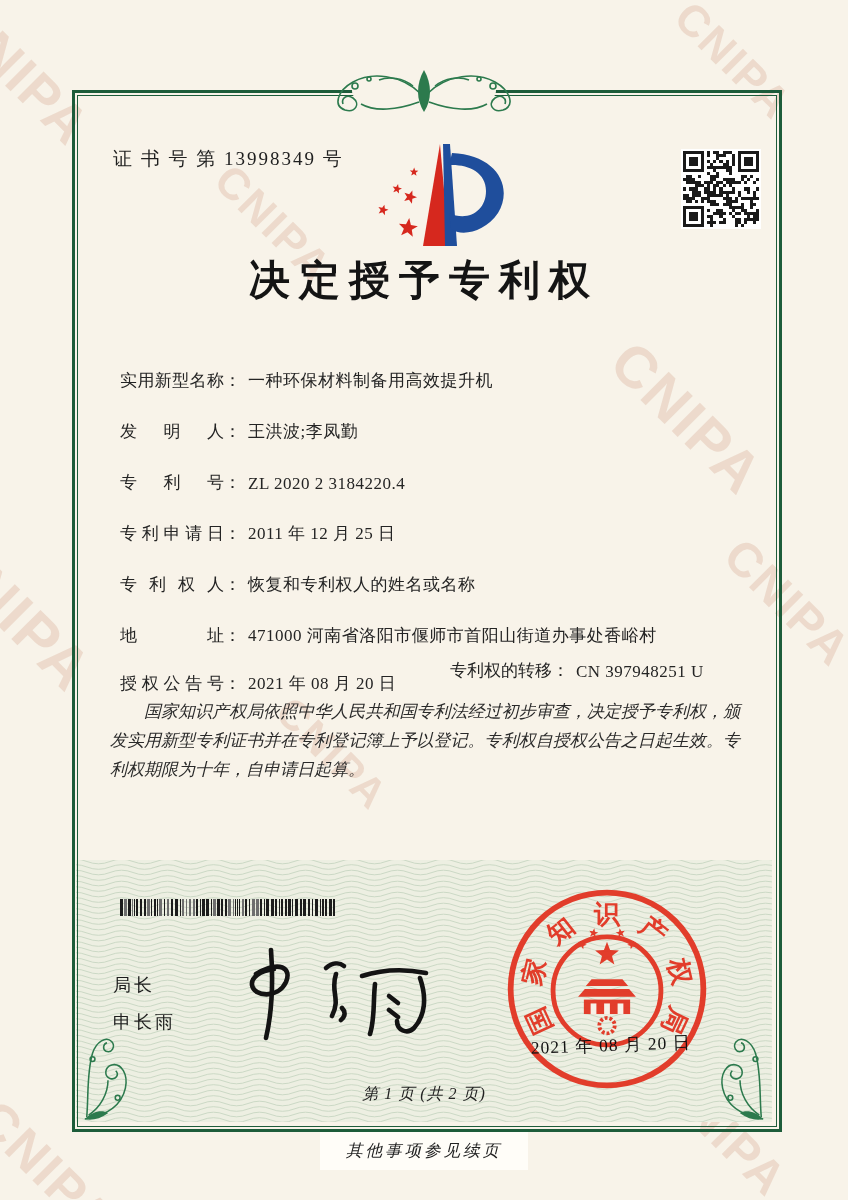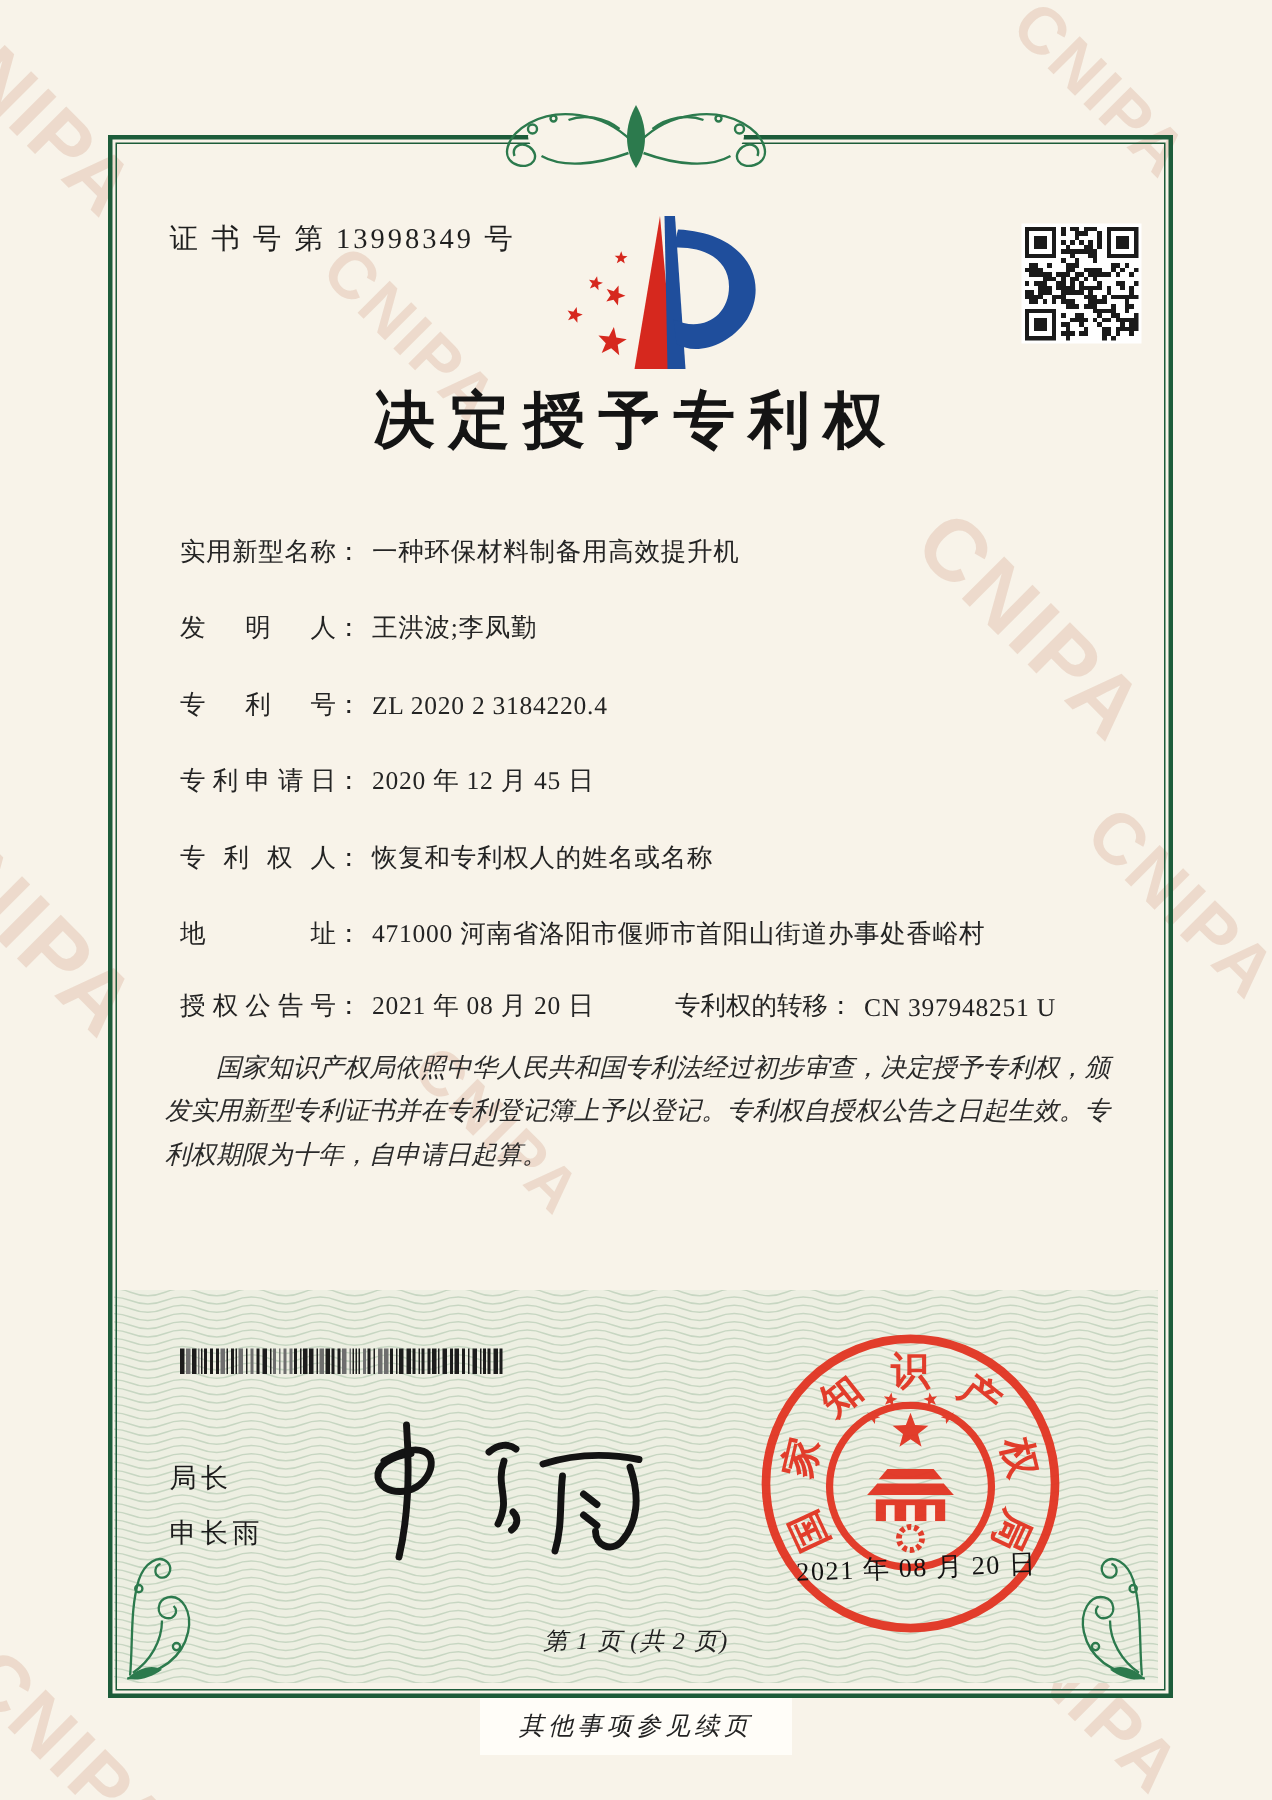--- a/index.html
+++ b/index.html
@@ -35,20 +35,21 @@
   #title{
     left:0;top:253px;width:848px;text-align:center;
     font-size:41px;font-weight:bold;letter-spacing:9px;color:#141414;z-index:2;
   }
   
   .field-row{position:absolute;left:120px;font-size:17px;color:#242424;z-index:2;white-space:nowrap;}
   .f-label{
     display:inline-block;width:104px;
     text-align:justify;text-align-last:justify;text-justify:inter-character;
     vertical-align:bottom;
+    margin-top:13px;
   }
   .f-colon{display:inline-block;vertical-align:bottom;}
   .f-value{display:inline-block;margin-left:7px;vertical-align:bottom;letter-spacing:0.5px;}
   #row-grant-no{position:absolute;left:330px;top:0;white-space:nowrap;}
   
   #body-text{
     left:110px;top:697px;width:630px;z-index:2;
     font-size:17px;line-height:29px;text-align:justify;
     font-style:italic;color:#2a2a2a;
   }
@@ -446,21 +447,21 @@
 <div class="field-row" style="top:356px">
   <span class="f-label">实用新型名称</span><span class="f-colon">：</span><span class="f-value">一种环保材料制备用高效提升机</span>
 </div>
 <div class="field-row" style="top:407px">
   <span class="f-label">发明人</span><span class="f-colon">：</span><span class="f-value">王洪波;李凤勤</span>
 </div>
 <div class="field-row" style="top:458px">
   <span class="f-label">专利号</span><span class="f-colon">：</span><span class="f-value">ZL 2020 2 3184220.4</span>
 </div>
 <div class="field-row" style="top:509px">
-  <span class="f-label">专利申请日</span><span class="f-colon">：</span><span class="f-value">2020 年 12 月 45 日</span>
+  <span class="f-label">专利申请日</span><span class="f-colon">：</span><span class="f-value">2011 年 12 月 25 日</span>
 </div>
 <div class="field-row" style="top:560px">
   <span class="f-label">专利权人</span><span class="f-colon">：</span><span class="f-value">恢复和专利权人的姓名或名称</span>
 </div>
 <div class="field-row" style="top:611px">
   <span class="f-label">地址</span><span class="f-colon">：</span><span class="f-value">471000 河南省洛阳市偃师市首阳山街道办事处香峪村</span>
 </div>
 <div class="field-row" style="top:659px">
   <span class="f-label">授权公告号</span><span class="f-colon">：</span><span class="f-value">2021 年 08 月 20 日</span>
   <span id="row-grant-no"><span>专利权的转移</span><span>：</span><span class="f-value">CN 397948251 U</span></span>

